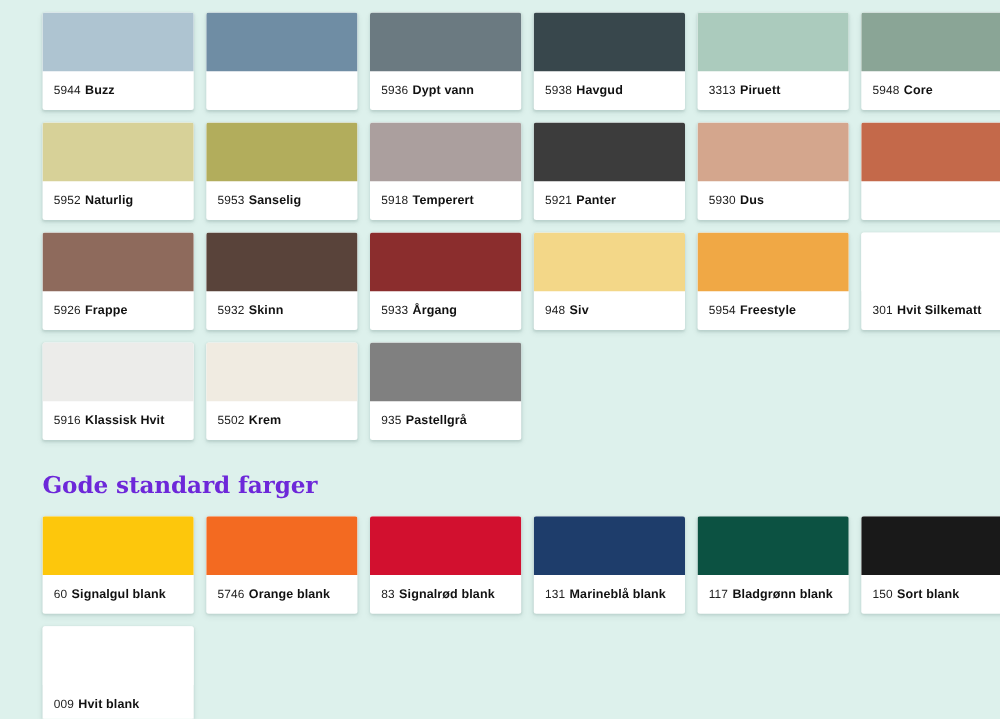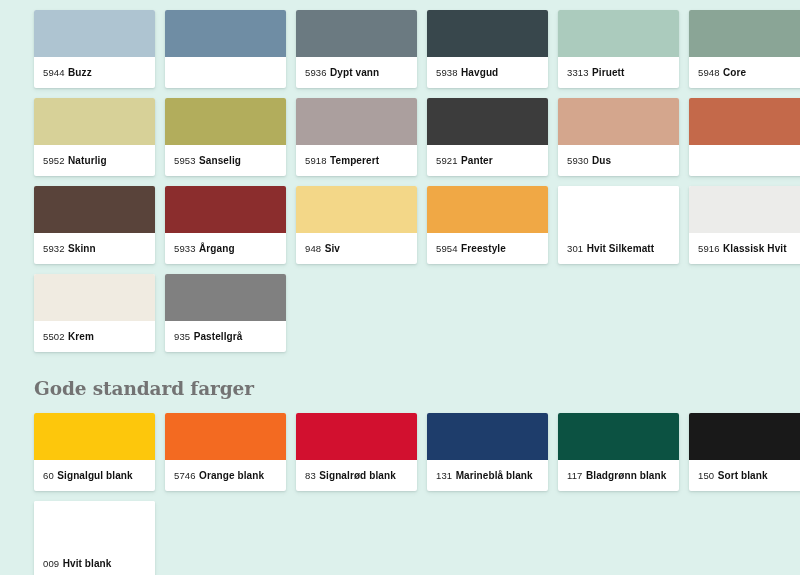--- a/index.html
+++ b/index.html
@@ -58,21 +58,21 @@
   }
   .swatch-name {
     font-weight: 700;
     color: #111;
     font-size: 10px;
   }
   .section-heading {
     font-family: "DejaVu Serif", "Liberation Serif", serif;
     font-weight: 700;
     font-size: 18.5px;
-    color: #737373;
+    color: #6d28d9;
     margin: 26px 0 14px 0;
     letter-spacing: -0.1px;
   }
   .section-block {
     margin-top: 0;
   }
 </style>
 </head>
 <body style="background: rgb(221, 241, 236);">
 
@@ -150,20 +150,27 @@
           <div class="swatch-color" style="background: rgb(212, 166, 141);"></div>
           <div class="swatch-label">
             <span class="swatch-code">5930</span>
             <span class="swatch-name">Dus</span>
           </div>
         </div>
         <div class="swatch-card">
           <div class="swatch-color" style="background: rgb(196, 105, 74);"></div>
         </div>
         <div class="swatch-card">
+          <div class="swatch-color" style="background: rgb(142, 106, 92);"></div>
+          <div class="swatch-label">
+            <span class="swatch-code">5926</span>
+            <span class="swatch-name">Frappe</span>
+          </div>
+        </div>
+        <div class="swatch-card">
           <div class="swatch-color" style="background: rgb(89, 67, 58);"></div>
           <div class="swatch-label">
             <span class="swatch-code">5932</span>
             <span class="swatch-name">Skinn</span>
           </div>
         </div>
         <div class="swatch-card">
           <div class="swatch-color" style="background: rgb(139, 45, 45);"></div>
           <div class="swatch-label">
             <span class="swatch-code">5933</span>

